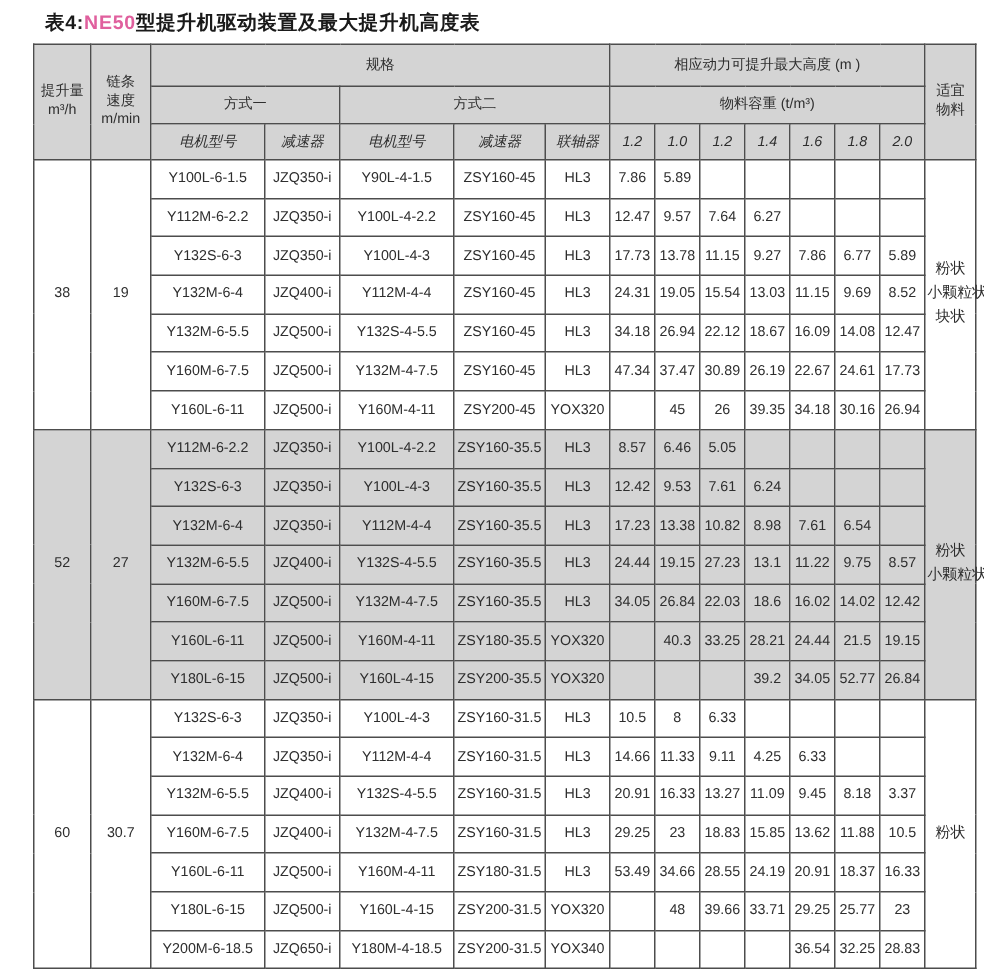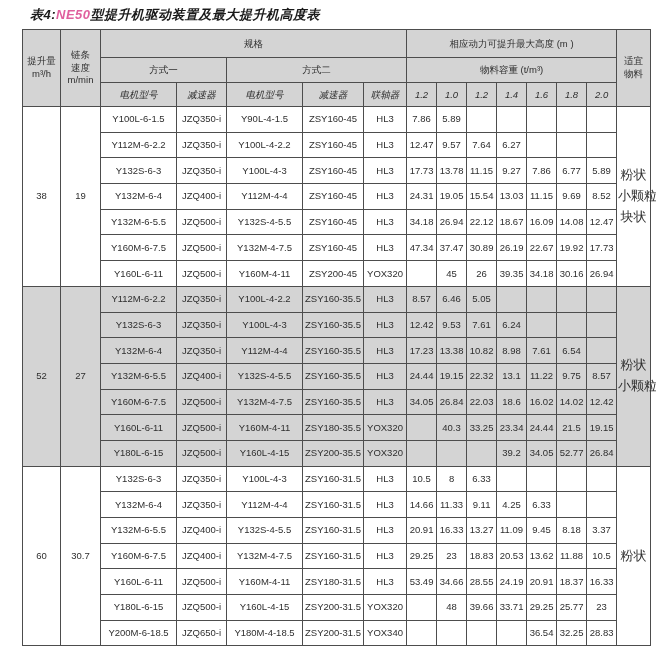--- a/index.html
+++ b/index.html
@@ -17,21 +17,20 @@
     font-family: "Liberation Sans", "DejaVu Sans", sans-serif;
     color: var(--text-color);
     overflow: hidden;
   }
   .title {
     margin: 6px 0 5px 30px;
     font-size: 13px;
     font-weight: bold;
     color: #1a1a1a;
     letter-spacing: 0.5px;
-    font-style: italic;
   }
   .title .model { color: var(--accent); }
   table.spec-table {
     border-collapse: collapse;
     table-layout: fixed;
     width: 628px;
     margin-left: 22px;
   }
   .spec-table th, .spec-table td {
     border: 1px solid var(--border-color);
@@ -43,21 +42,21 @@
     color: var(--text-color);
     overflow: hidden;
     line-height: 1.25;
   }
   .spec-table thead th { background: var(--header-bg); }
   .spec-table thead tr:nth-child(1) { height: 28px; }
   .spec-table thead tr:nth-child(2) { height: 25px; }
   .spec-table thead tr:nth-child(3) { height: 24px; font-style: italic; }
   .spec-table tbody tr { height: 25.7px; }
   .spec-table tbody tr.shaded td { background: var(--shaded-bg); }
-  td.material, td.material div { white-space: nowrap; font-size: 13px; line-height: 1.6; text-align: center; }
+  td.material, td.material div { white-space: nowrap; font-size: 10px; line-height: 1.6; text-align: center; }
   td.material { overflow: visible; }
   th.multiline div { line-height: 1.35; }
 </style>
 </head>
 <body>
 
 <div class="title"><span>表4:</span><span class="model">NE50</span><span>型提升机驱动装置及最大提升机高度表</span></div>
 
 <table class="spec-table">
   <colgroup>
@@ -197,21 +196,21 @@
         <td>Y160M-6-7.5</td>
         <td>JZQ500-i</td>
         <td>Y132M-4-7.5</td>
         <td>ZSY160-45</td>
         <td>HL3</td>
         <td>47.34</td>
         <td>37.47</td>
         <td>30.89</td>
         <td>26.19</td>
         <td>22.67</td>
-        <td>19.92</td>
+        <td>24.61</td>
         <td>17.73</td>
       </tr>
       <tr>
         <td>Y160L-6-11</td>
         <td>JZQ500-i</td>
         <td>Y160M-4-11</td>
         <td>ZSY200-45</td>
         <td>YOX320</td>
         <td></td>
         <td>45</td>
@@ -270,21 +269,21 @@
         <td></td>
       </tr>
       <tr class="shaded">
         <td>Y132M-6-5.5</td>
         <td>JZQ400-i</td>
         <td>Y132S-4-5.5</td>
         <td>ZSY160-35.5</td>
         <td>HL3</td>
         <td>24.44</td>
         <td>19.15</td>
-        <td>22.32</td>
+        <td>27.23</td>
         <td>13.1</td>
         <td>11.22</td>
         <td>9.75</td>
         <td>8.57</td>
       </tr>
       <tr class="shaded">
         <td>Y160M-6-7.5</td>
         <td>JZQ500-i</td>
         <td>Y132M-4-7.5</td>
         <td>ZSY160-35.5</td>
@@ -299,21 +298,21 @@
       </tr>
       <tr class="shaded">
         <td>Y160L-6-11</td>
         <td>JZQ500-i</td>
         <td>Y160M-4-11</td>
         <td>ZSY180-35.5</td>
         <td>YOX320</td>
         <td></td>
         <td>40.3</td>
         <td>33.25</td>
-        <td>23.34</td>
+        <td>28.21</td>
         <td>24.44</td>
         <td>21.5</td>
         <td>19.15</td>
       </tr>
       <tr class="shaded">
         <td>Y180L-6-15</td>
         <td>JZQ500-i</td>
         <td>Y160L-4-15</td>
         <td>ZSY200-35.5</td>
         <td>YOX320</td>
@@ -374,21 +373,21 @@
       </tr>
       <tr>
         <td>Y160M-6-7.5</td>
         <td>JZQ400-i</td>
         <td>Y132M-4-7.5</td>
         <td>ZSY160-31.5</td>
         <td>HL3</td>
         <td>29.25</td>
         <td>23</td>
         <td>18.83</td>
-        <td>20.53</td>
+        <td>15.85</td>
         <td>13.62</td>
         <td>11.88</td>
         <td>10.5</td>
       </tr>
       <tr>
         <td>Y160L-6-11</td>
         <td>JZQ500-i</td>
         <td>Y160M-4-11</td>
         <td>ZSY180-31.5</td>
         <td>HL3</td>

